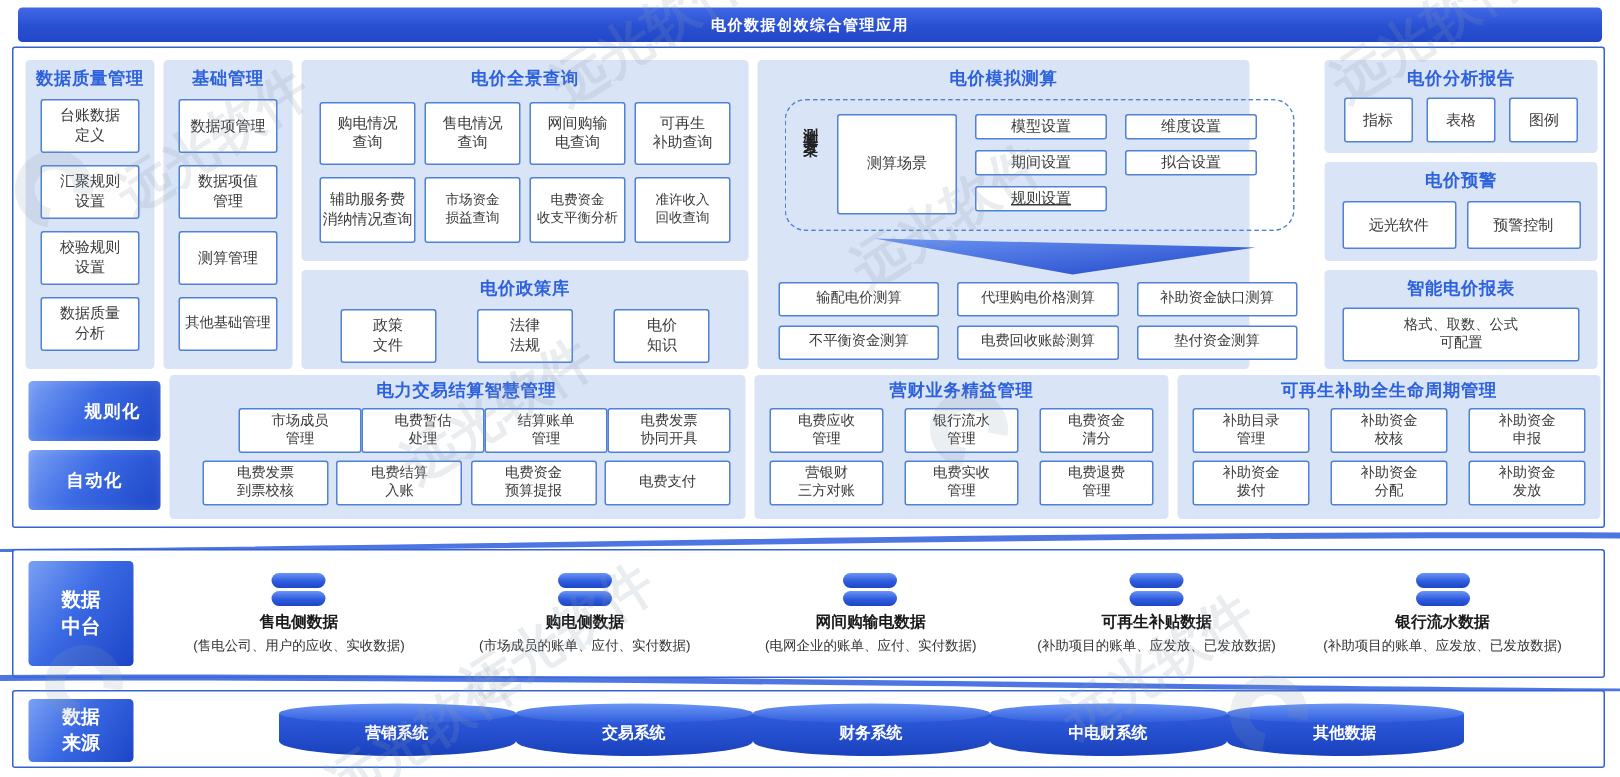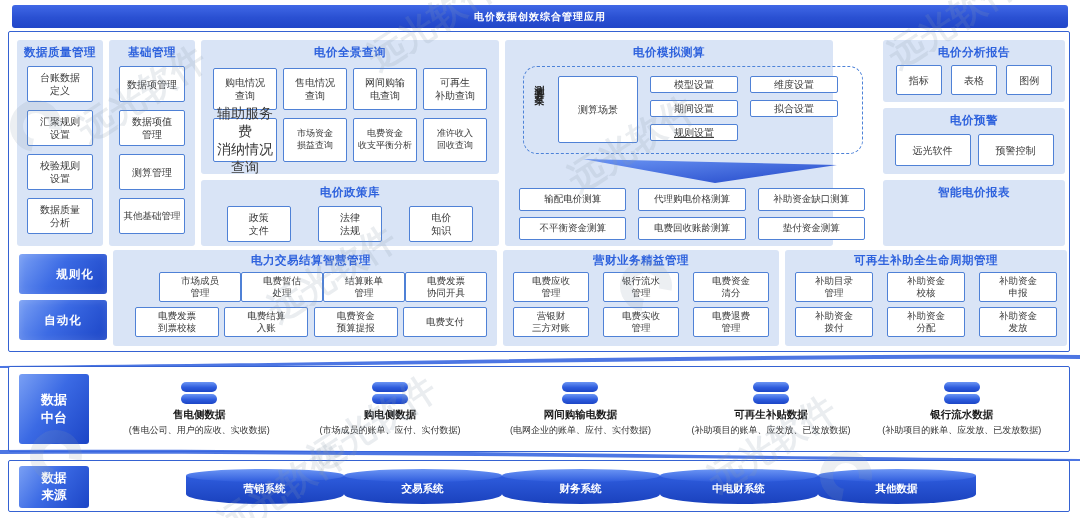--- a/index.html
+++ b/index.html
@@ -123,21 +123,21 @@
         <div class="box" style="width:64px;height:42px;">购电情况
 查询</div>
         <div class="box" style="width:64px;height:42px;">售电情况
 查询</div>
         <div class="box" style="width:64px;height:42px;">网间购输
 电查询</div>
         <div class="box" style="width:64px;height:42px;">可再生
 补助查询</div>
       </div>
       <div class="boxrow">
-        <div class="box" style="width:64px;height:44px;font-size:14px;">辅助服务费
+        <div class="box" style="width:64px;height:44px;font-size:10px;">辅助服务费
 消纳情况查询</div>
         <div class="box" style="width:64px;height:44px;font-size:9px;">市场资金
 损益查询</div>
         <div class="box" style="width:64px;height:44px;font-size:9px;">电费资金
 收支平衡分析</div>
         <div class="box" style="width:64px;height:44px;font-size:9px;">准许收入
 回收查询</div>
       </div>
     </div>
 
@@ -207,20 +207,24 @@
     <div class="panel" style="left:874px;top:76px;width:182px;height:66px;">
       <div class="ptitle">电价预警</div>
       <div class="boxrow" style="justify-content:space-around;margin-top:6px;padding:0 8px;">
         <div class="box" style="width:76px;height:32px;">远光软件</div>
         <div class="box" style="width:76px;height:32px;">预警控制</div>
       </div>
     </div>
 
     <div class="panel" style="left:874px;top:148px;width:182px;height:66px;">
       <div class="ptitle">智能电价报表</div>
+      <div class="boxrow" style="justify-content:center;margin-top:5px;">
+        <div class="box" style="width:158px;height:36px;font-size:9.5px;">格式、取数、公式
+可配置</div>
+      </div>
     </div>
 
     <div class="gtag" style="left:10px;top:222px;width:88px;height:40px;padding-left:24px;">规则化</div>
     <div class="gtag" style="left:10px;top:268px;width:88px;height:40px;">自动化</div>
 
     <div class="panel" style="left:104px;top:218px;width:384px;height:96px;padding-left:12px;">
       <div class="ptitle" style="padding-top:3px;">电力交易结算智慧管理</div>
       <div class="boxrow" style="margin-top:4px;padding:0 10px;margin-left:24px;">
         <div class="box" style="width:84px;height:30px;font-size:9.5px;">市场成员
 管理</div>

